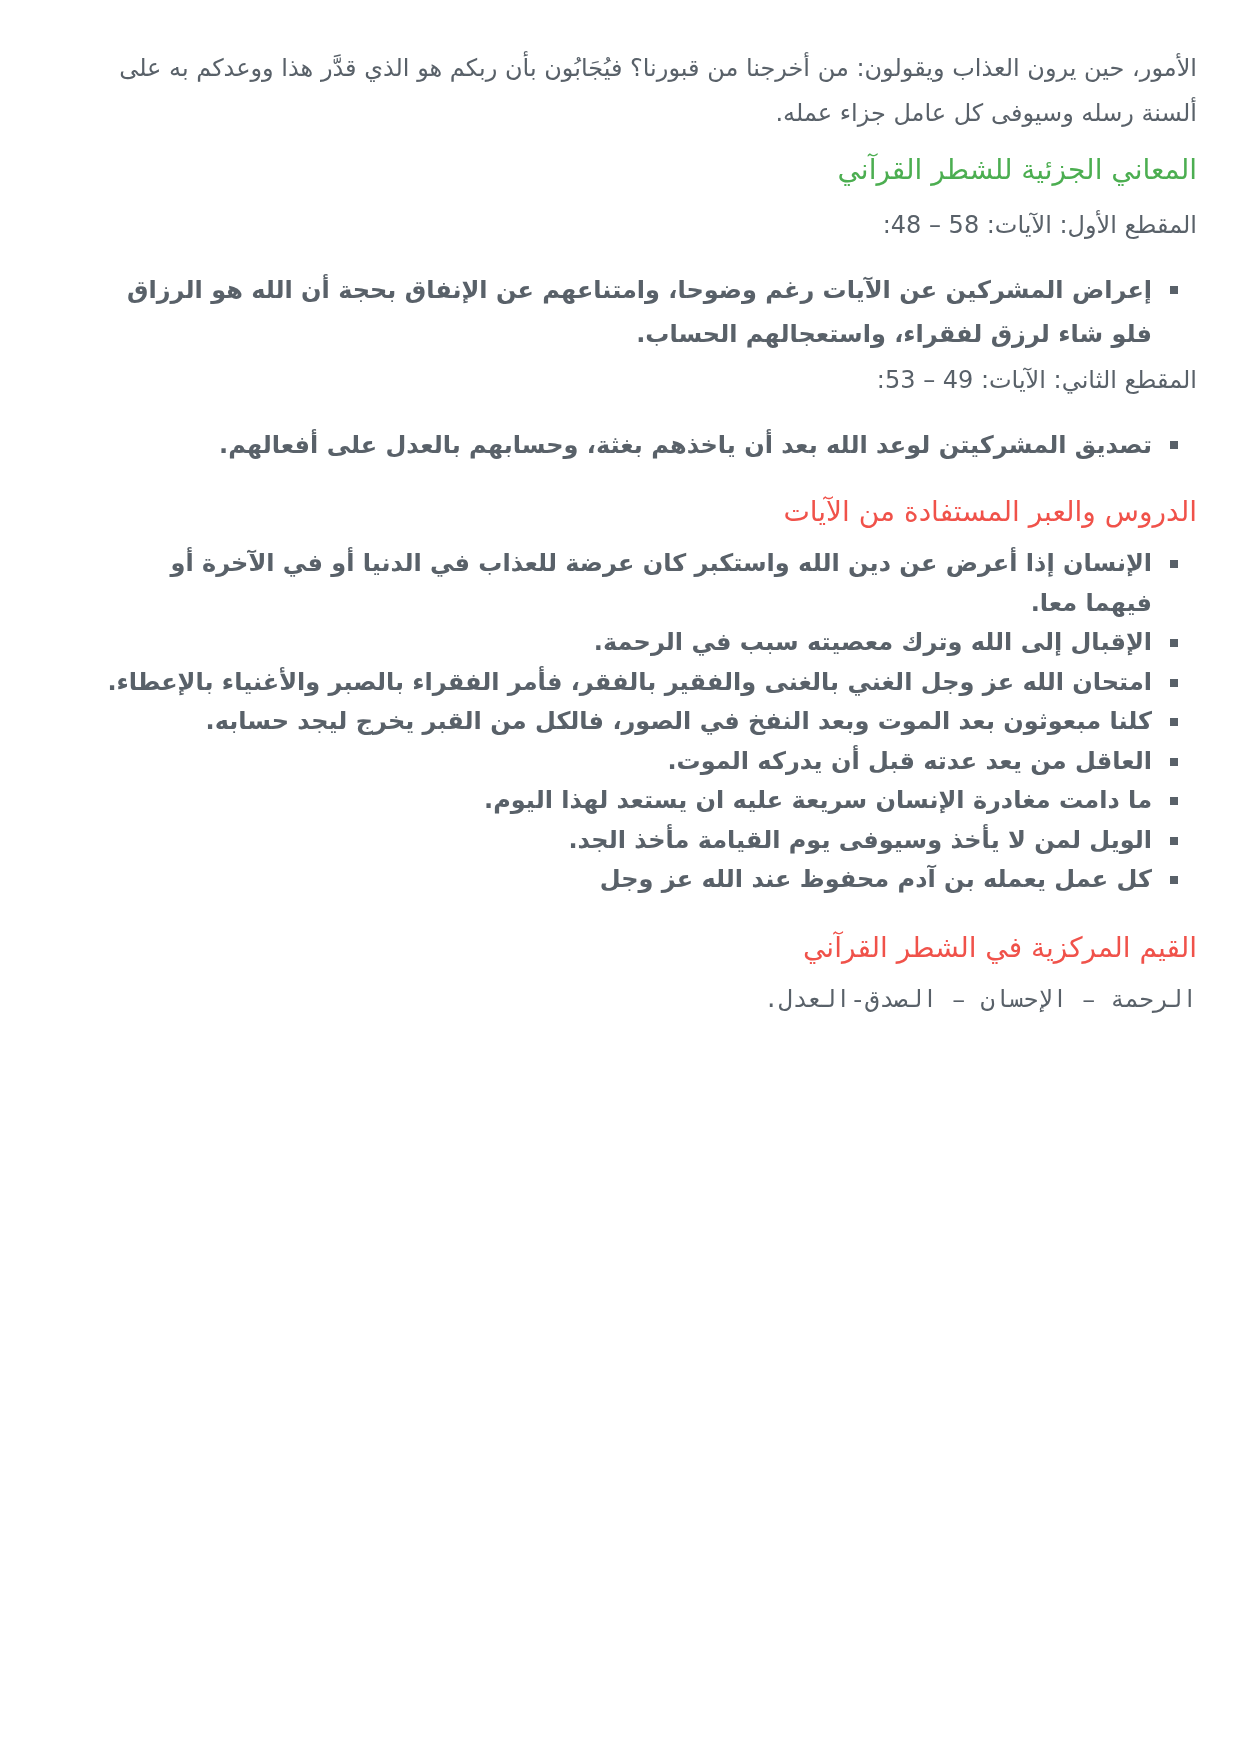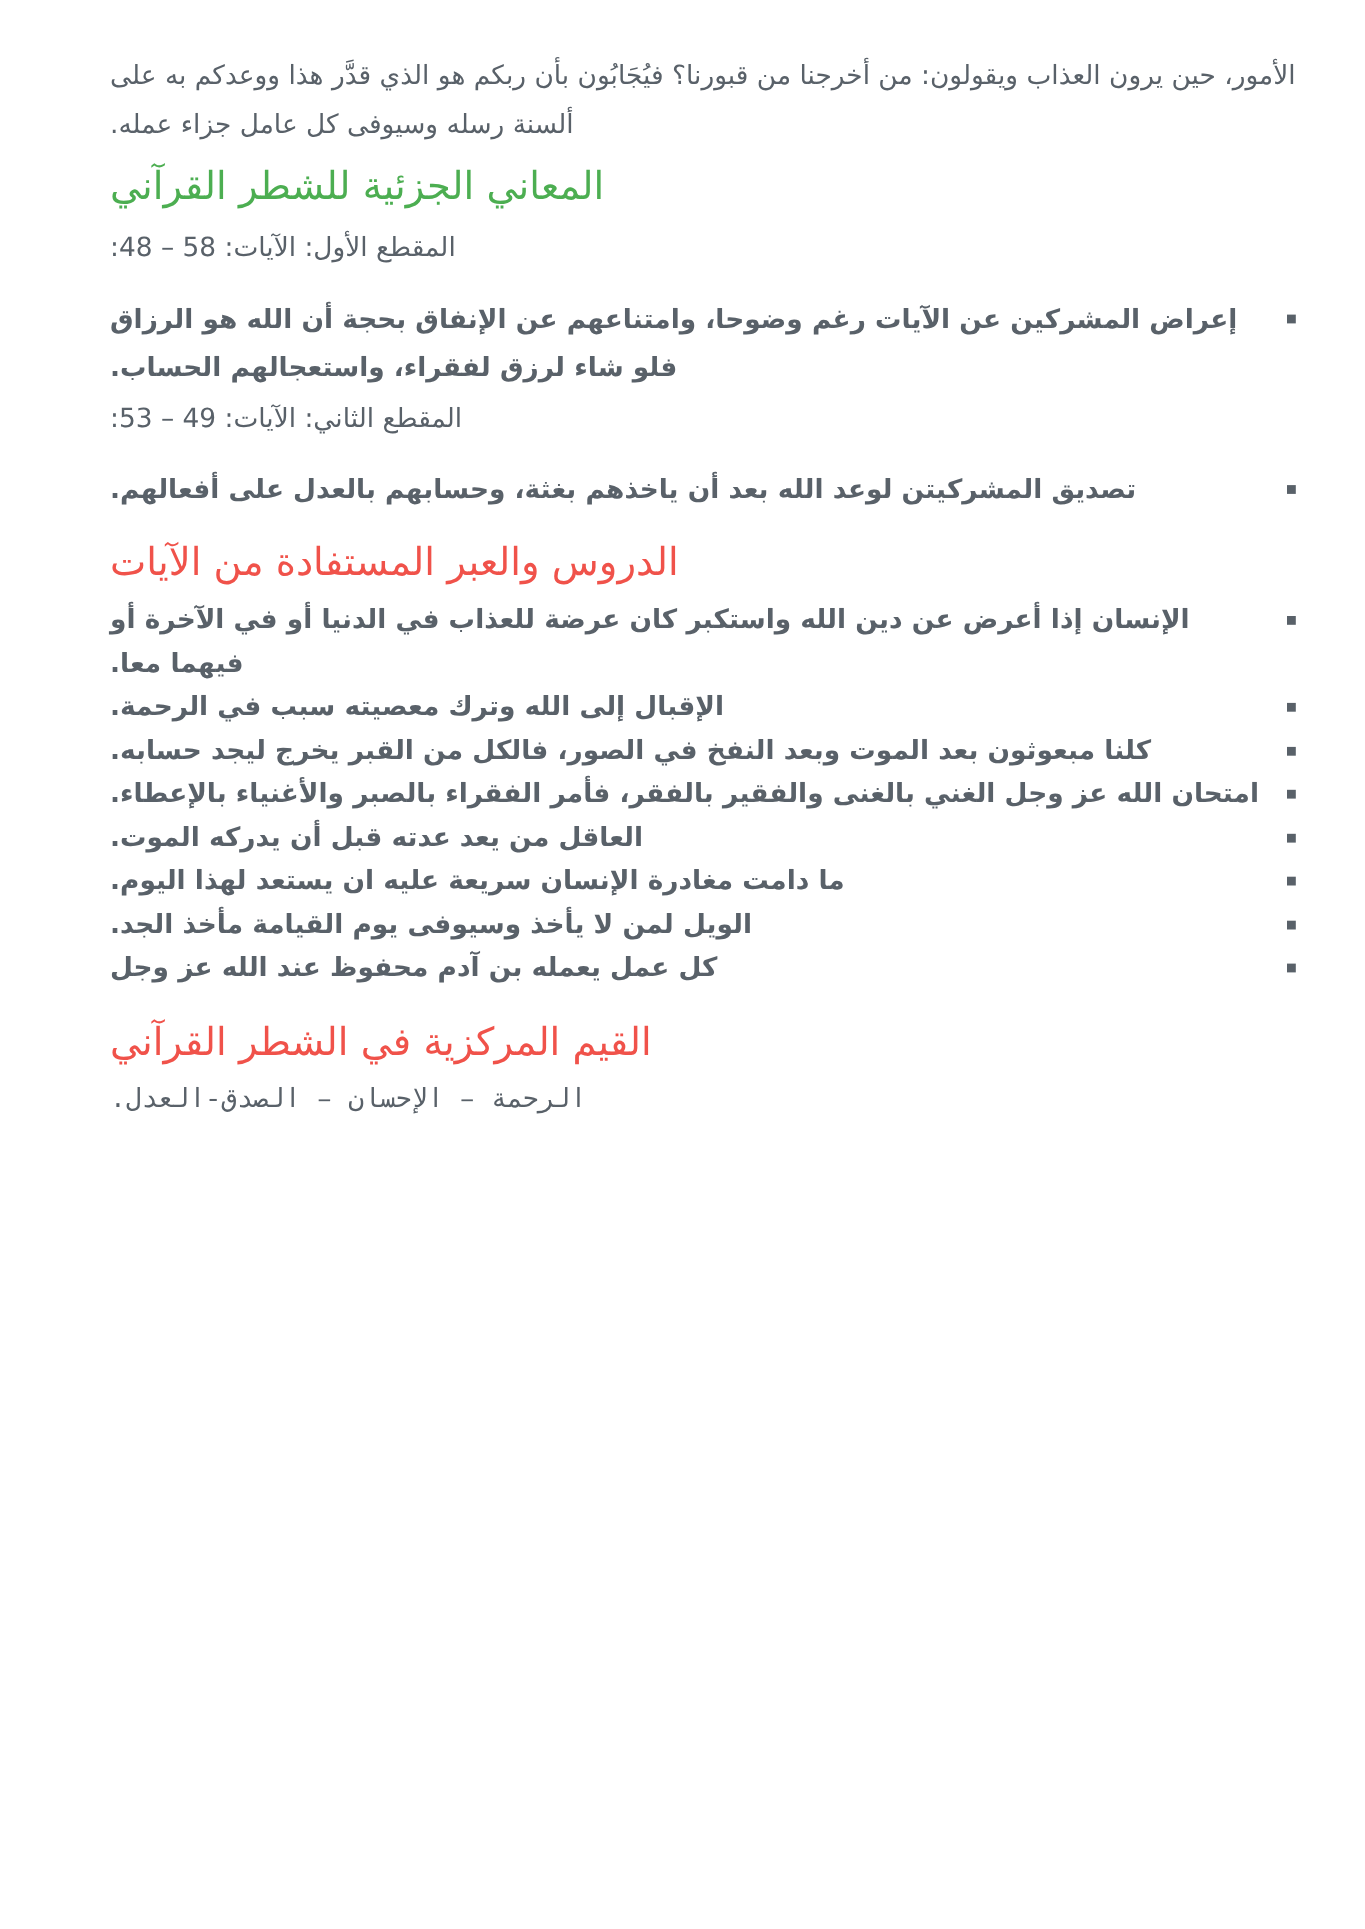--- a/index.html
+++ b/index.html
@@ -8,38 +8,38 @@
     background: #ffffff;
   }
   .page {
     position: relative;
     width: 1241px;
     height: 1754px;
     box-sizing: border-box;
     padding: 46px 44px 0 100px;
     background: #ffffff;
     direction: rtl;
-    text-align: left;
+    text-align: right;
     font-family: "DejaVu Sans", sans-serif;
     color: var(--text-color, #596169);
     overflow: hidden;
   }
   .body-text {
     margin: 0;
     font-size: 24px;
     line-height: 45px;
   }
   .passage {
     line-height: 38px;
   }
   .passage-1 { margin-top: 16px; }
   .passage-2 { margin-top: 5px; }
   .heading {
     margin: 0;
-    font-size: 35px;
+    font-size: 28px;
     font-weight: 400;
     line-height: 40px;
   }
   .heading-green {
     color: var(--green-color, #4cae51);
     margin-top: 14px;
   }
   .heading-red {
     color: var(--red-color, #f0524a);
   }
@@ -94,22 +94,22 @@
 
   <ul class="bullets spaced">
     <li>تصديق المشركيتن لوعد الله بعد أن ياخذهم بغثة، وحسابهم بالعدل على أفعالهم.</li>
   </ul>
 
   <h2 class="heading heading-red heading-lessons">الدروس والعبر  المستفادة من الآيات</h2>
 
   <ul class="bullets lessons">
     <li>الإنسان إذا أعرض عن دين الله واستكبر كان عرضة للعذاب في الدنيا أو في الآخرة أو فيهما معا.</li>
     <li>الإقبال إلى الله وترك معصيته سبب في الرحمة.</li>
+    <li>امتحان الله عز وجل الغني بالغنى والفقير بالفقر، فأمر الفقراء بالصبر والأغنياء بالإعطاء.</li>
     <li>كلنا مبعوثون بعد الموت وبعد النفخ في الصور، فالكل من القبر يخرج ليجد حسابه.</li>
-    <li>امتحان الله عز وجل الغني بالغنى والفقير بالفقر، فأمر الفقراء بالصبر والأغنياء بالإعطاء.</li>
     <li>العاقل من يعد عدته قبل أن يدركه الموت.</li>
     <li>ما دامت مغادرة الإنسان سريعة عليه ان يستعد لهذا اليوم.</li>
     <li>الويل لمن لا يأخذ وسيوفى يوم القيامة مأخذ الجد.</li>
     <li>كل عمل يعمله بن آدم محفوظ عند الله عز وجل</li>
   </ul>
 
   <h2 class="heading heading-red heading-values">القيم المركزية في الشطر القرآني</h2>
 
   <p class="body-text values-text">الرحمة – الإحسان – الصدق-العدل.</p>
 

